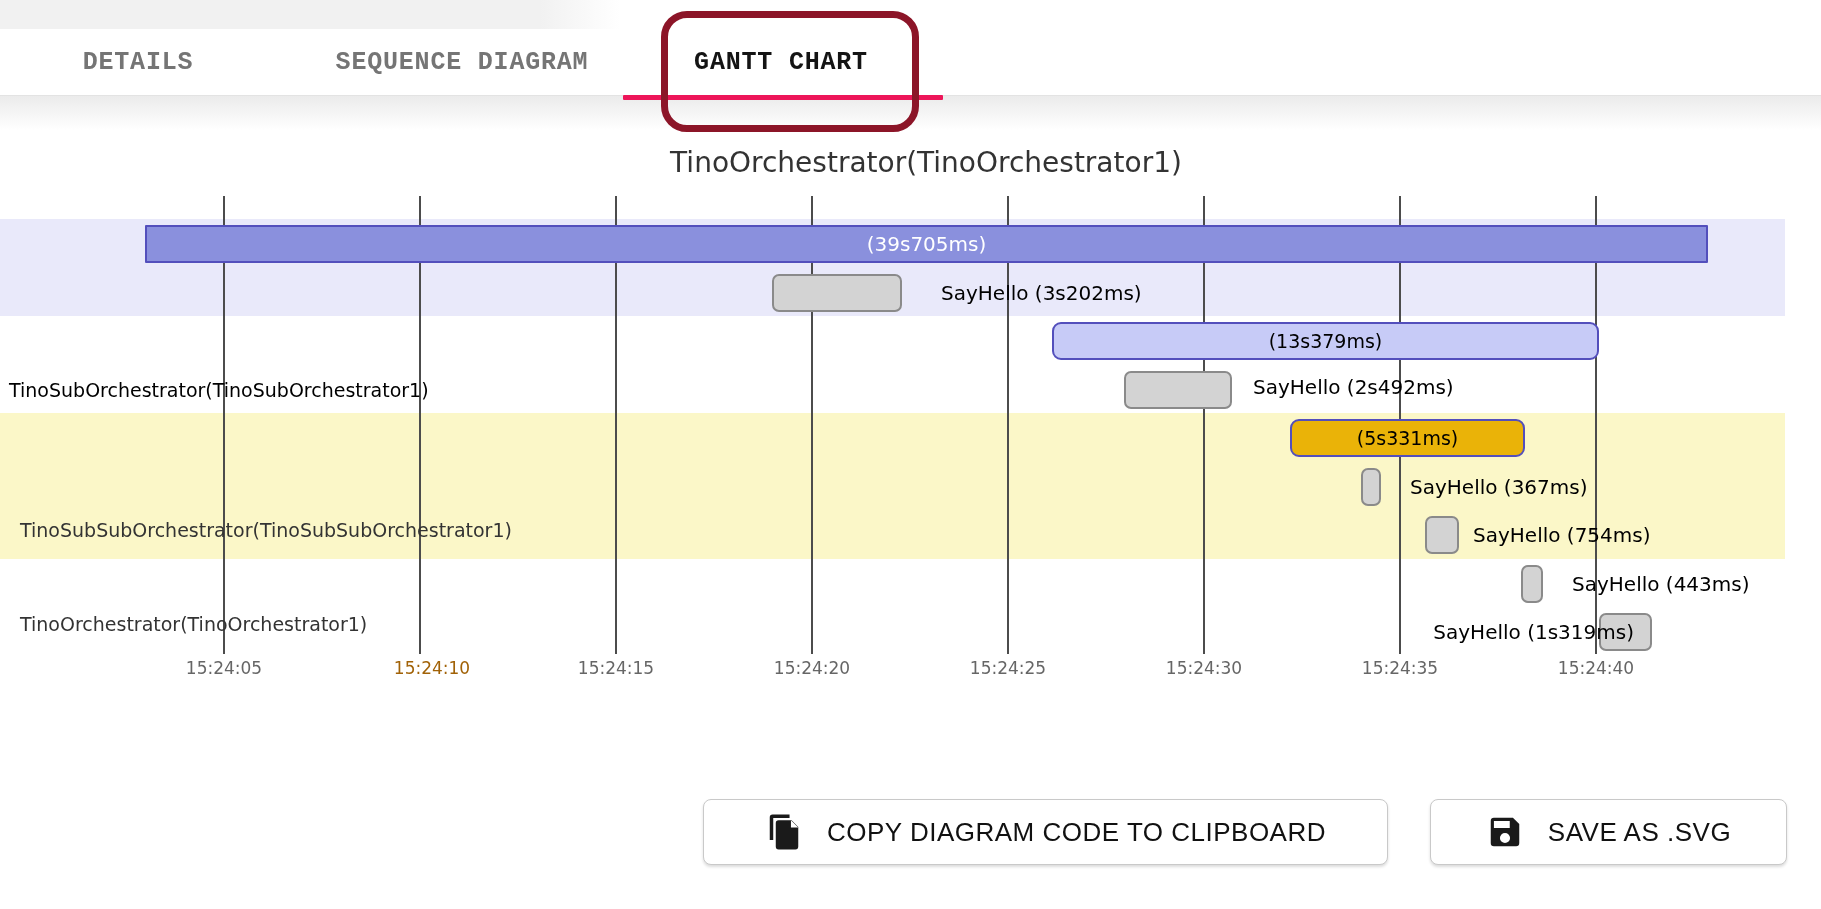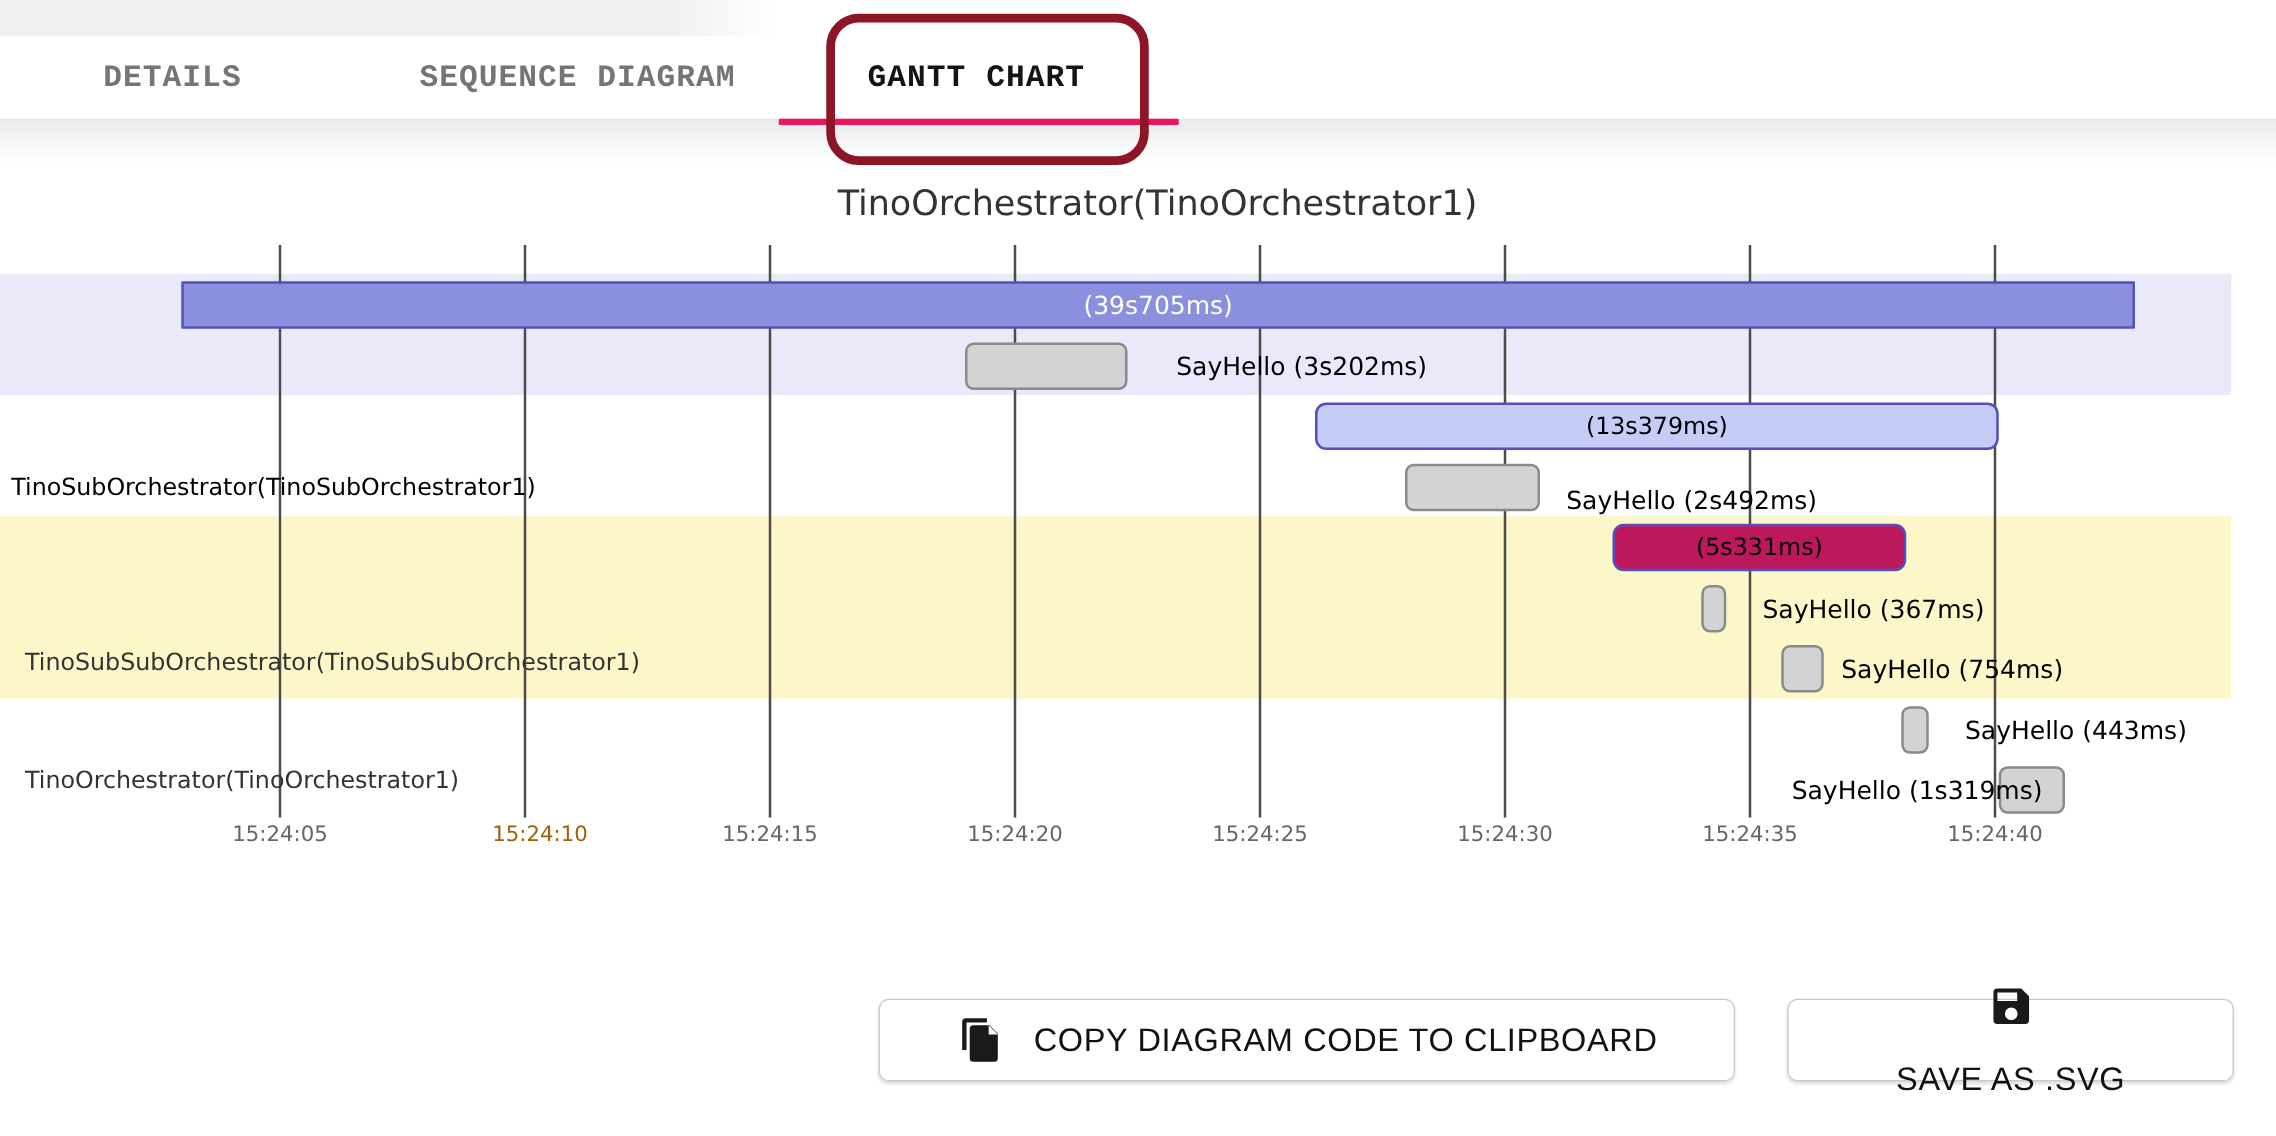--- a/index.html
+++ b/index.html
@@ -79,22 +79,22 @@
     <div class="ticklabel" style="left: 1204px; top: 658px; color: rgb(102, 102, 102);">15:24:30</div>
     <div class="gridline" style="left: 1400px; top: 196px; height: 458px; background: rgb(76, 76, 76);"></div>
     <div class="ticklabel" style="left: 1400px; top: 658px; color: rgb(102, 102, 102);">15:24:35</div>
     <div class="gridline" style="left: 1596px; top: 196px; height: 458px; background: rgb(76, 76, 76);"></div>
     <div class="ticklabel" style="left: 1596px; top: 658px; color: rgb(102, 102, 102);">15:24:40</div>
     <div class="bar primary" style="left: 145px; top: 225px; width: 1563px; height: 38px; background: rgb(138, 144, 221); border: 2.5px solid rgb(83, 79, 188); color: rgb(255, 255, 255);">(39s705ms)</div>
     <div class="bar done" style="left: 772px; top: 273.5px; width: 130px; height: 38px; background: rgb(211, 211, 211); border: 2.5px solid rgb(138, 138, 138);"></div>
     <div class="task-label" style="left: 941px; top: 273.5px; height: 38px;">SayHello (3s202ms)</div>
     <div class="bar active" style="left: 1052px; top: 322px; width: 547px; height: 38px; background: rgb(199, 203, 247); border: 2.5px solid rgb(83, 79, 188); color: rgb(0, 0, 0);">(13s379ms)</div>
     <div class="bar done" style="left: 1124px; top: 370.5px; width: 108px; height: 38px; background: rgb(211, 211, 211); border: 2.5px solid rgb(138, 138, 138);"></div>
-    <div class="task-label" style="left: 1253px; top: 381px; height: 38px;">SayHello (2s492ms)</div>
-    <div class="bar active" style="left: 1290px; top: 419px; width: 235px; height: 38px; background: #be185d; border: 2.5px solid rgb(83, 79, 188); color: rgb(0, 0, 0);">(5s331ms)</div>
+    <div class="task-label" style="left: 1253px; top: 368px; height: 38px;">SayHello (2s492ms)</div>
+    <div class="bar active" style="left: 1290px; top: 419px; width: 235px; height: 38px; background: #eab308; border: 2.5px solid rgb(83, 79, 188); color: rgb(0, 0, 0);">(5s331ms)</div>
     <div class="bar done" style="left: 1361px; top: 467.5px; width: 20px; height: 38px; background: rgb(211, 211, 211); border: 2.5px solid rgb(138, 138, 138);"></div>
     <div class="task-label" style="left: 1410px; top: 467.5px; height: 38px;">SayHello (367ms)</div>
     <div class="bar done" style="left: 1425px; top: 516px; width: 34px; height: 38px; background: rgb(211, 211, 211); border: 2.5px solid rgb(138, 138, 138);"></div>
     <div class="task-label" style="left: 1473px; top: 516px; height: 38px;">SayHello (754ms)</div>
     <div class="bar done" style="left: 1521px; top: 564.5px; width: 22px; height: 38px; background: rgb(211, 211, 211); border: 2.5px solid rgb(138, 138, 138);"></div>
     <div class="task-label" style="left: 1572px; top: 564.5px; height: 38px;">SayHello (443ms)</div>
     <div class="bar done" style="left: 1599px; top: 613px; width: 53px; height: 38px; background: rgb(211, 211, 211); border: 2.5px solid rgb(138, 138, 138);"></div>
     <div class="task-label left" style="left: 1591px; top: 613px; height: 38px; margin-left: 43px;">SayHello (1s319ms)</div>
     <div class="section-label" style="left: 9px; top: 390px; color: #000000;">TinoSubOrchestrator(TinoSubOrchestrator1)</div>
     <div class="section-label" style="left: 20px; top: 530px; color: rgb(51, 51, 51);">TinoSubSubOrchestrator(TinoSubSubOrchestrator1)</div>
@@ -103,18 +103,18 @@
 
 <button class="footer-btn" id="btn0" style="left: 703px; top: 799px; width: 685px; height: 66px;">
   <svg width="38" height="38" viewBox="0 0 24 24">
     <path fill="#1a1a1a" d="M15.5 1H4.8A1.8 1.8 0 0 0 3 2.8V17h2.2V3.2H15.5V1z"></path>
     <path fill="#1a1a1a" d="M8.6 4.6h8.2l4.2 4.2v12.4a1.8 1.8 0 0 1-1.8 1.8H8.6a1.8 1.8 0 0 1-1.8-1.8V6.4a1.8 1.8 0 0 1 1.8-1.8z"></path>
     <path fill="#ffffff" d="M16.4 4.6v4.6H21z"></path>
   </svg>
   <span>COPY DIAGRAM CODE TO CLIPBOARD</span>
 </button>
 
-<button class="footer-btn" id="btn1" style="left: 1430px; top: 799px; width: 357px; height: 66px; flex-direction: column;">
+<button class="footer-btn" id="btn1" style="left: 1430px; top: 799px; width: 357px; height: 66px;">
   <svg width="38" height="38" viewBox="0 0 24 24">
     <path fill="#1a1a1a" fill-rule="evenodd" d="M17 3H5a2 2 0 0 0-2 2v14a2 2 0 0 0 2 2h14a2 2 0 0 0 2-2V7l-4-4zM12 19a3.2 3.2 0 1 1 0-6.4 3.2 3.2 0 0 1 0 6.4zm3-9.6H5V5h10v4.4z"></path>
   </svg>
   <span>SAVE AS .SVG</span>
 </button>
 
 </body></html>

